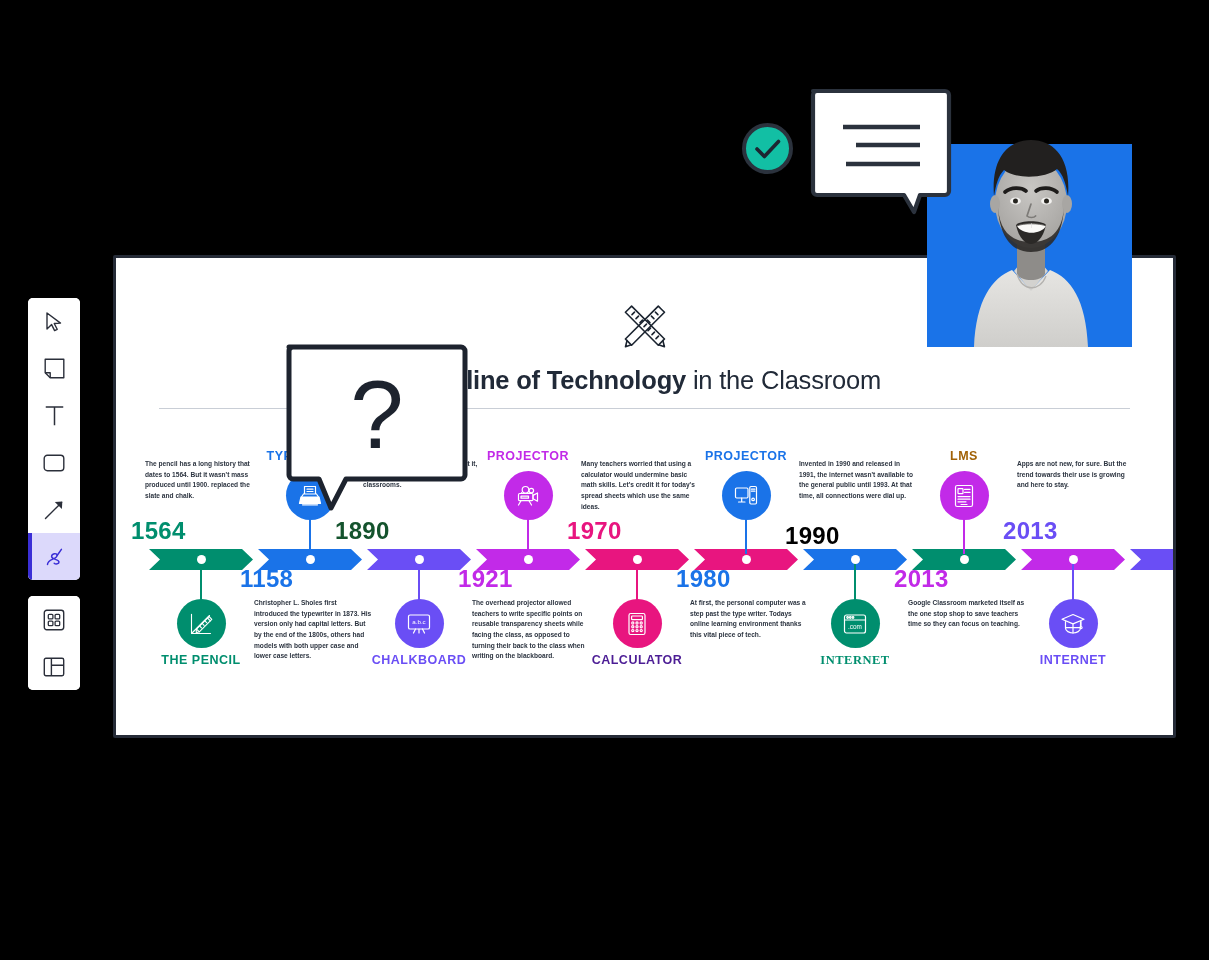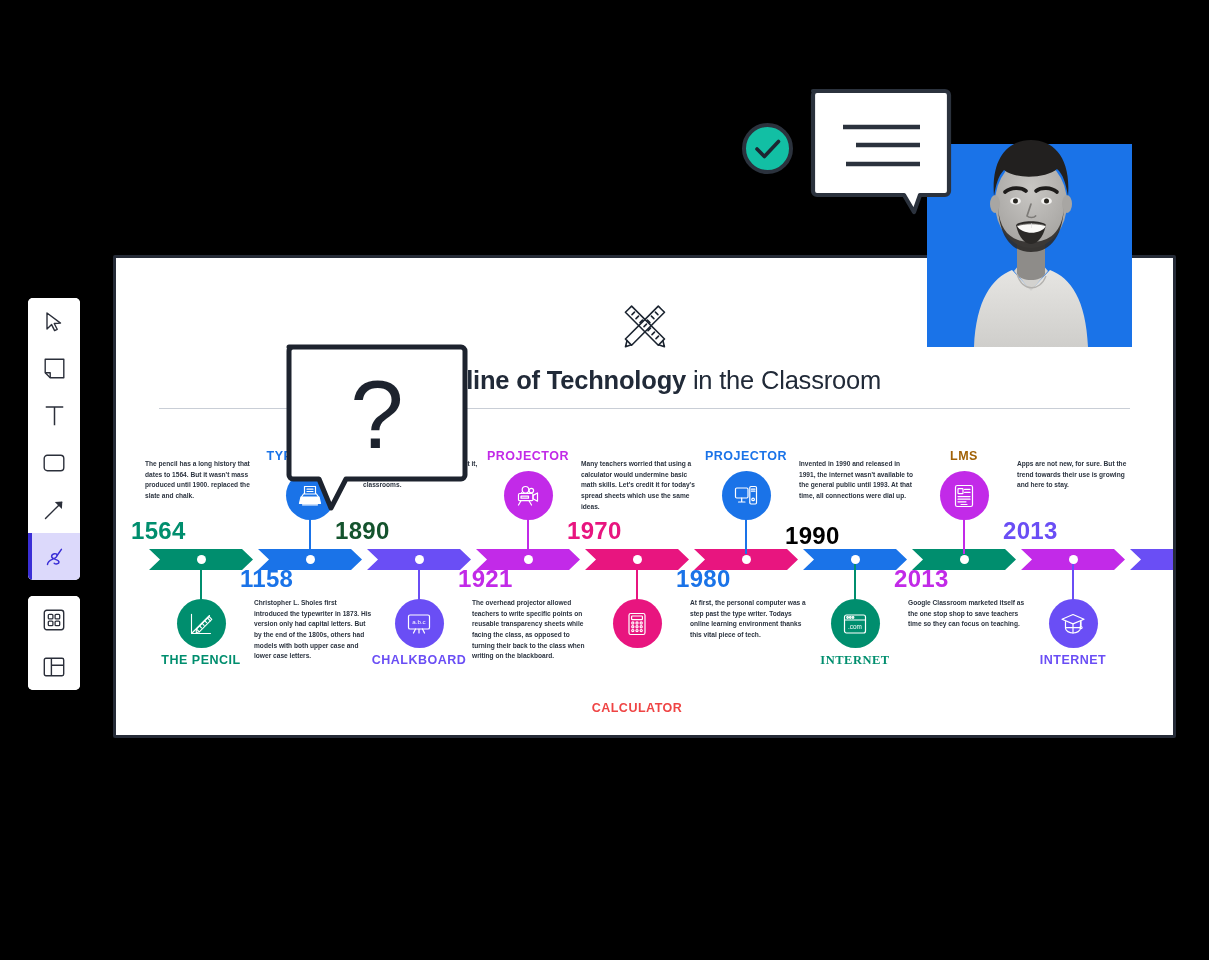--- a/index.html
+++ b/index.html
@@ -357,21 +357,21 @@
               <circle cx="13" cy="12" r="1.1"></circle>
               <circle cx="17.2" cy="12" r="1.1"></circle>
       <circle cx="8.8" cy="15.8" r="1.1"></circle>
               <circle cx="13" cy="15.8" r="1.1"></circle>
               <circle cx="17.2" cy="15.8" r="1.1"></circle>
       <circle cx="8.8" cy="19.6" r="1.1"></circle>
               <circle cx="13" cy="19.6" r="1.1"></circle>
               <circle cx="17.2" cy="19.6" r="1.1"></circle>
             </svg>
           </div>
-          <div class="cat-label" style="color: #ef4444; left: 431px; width: 180px; top: 395px; margin-top: 48px;">CALCULATOR</div>
+          <div class="cat-label" style="color: #4c1d95; left: 431px; width: 180px; top: 395px;">CALCULATOR</div>
           <div class="year" style="color: rgb(232, 21, 127); left: 451px; width: 140px; top: 259px;">1970</div>
           <div class="blurb" style="left: 465px; top: 201px;">Many teachers worried that using a calculator would undermine basic math skills. Let's credit it for today's spread sheets which use the same ideas.</div>
           <div class="connector" style="left: 629px; background: rgb(26, 115, 232); top: 238px; height: 58px;"></div>
           <div class="bubble" style="left: 605.5px; top: 213px; background: rgb(26, 115, 232);">
             <svg width="26" height="26" viewBox="0 0 26 26" fill="none" stroke="#fff" stroke-width="1.2" stroke-linejoin="round" stroke-linecap="round">
       <rect x="2.5" y="5" width="12.5" height="10" rx="1.2"></rect>
       <path d="M8.7 15 V19 M5.5 19 H12"></path>
       <rect x="16.8" y="3.5" width="6.7" height="17.5" rx="1.2"></rect>
       <path d="M18.4 6.2 H21.9 M18.4 8.2 H21.9"></path>
       <circle cx="20.1" cy="16.4" r="1.3"></circle>

